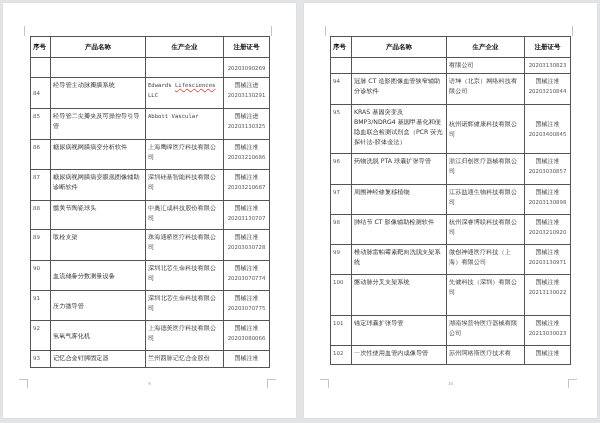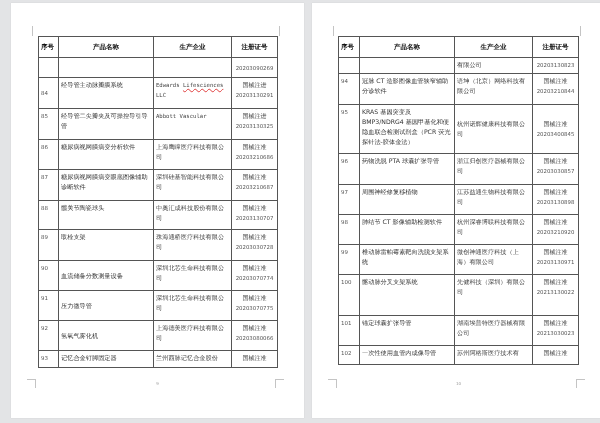--- a/index.html
+++ b/index.html
@@ -6,21 +6,20 @@
   body {
     width: 600px; height: 423px; overflow: hidden;
     background: #e3e4e6;
     font-family: "DejaVu Sans", "Liberation Sans", sans-serif;
     position: relative;
   }
   .page {
     position: absolute; top: 3px; width: 293px; height: 415px;
     background: #ffffff;
     box-shadow: 0 0 1px #c8c8c8;
-    margin-left: 8px;
   }
   .page.left { left: 3px; }
   .page.right { left: 304px; }
   .corner { position: absolute; width: 8px; height: 8px; border-color: #c4c4c4; border-style: solid; border-width: 0; }
   .c-tl { left: 21px; top: 23px; border-right-width: 1px; border-bottom-width: 0; height: 10px; width: 0; }
   .c-tr { right: 24px; top: 23px; border-left-width: 1px; height: 10px; width: 0; }
   .c-bl { left: 16px; top: 376px; border-top-width: 1px; border-right-width: 1px; width: 8px; height: 8px; }
   .c-br { right: 20px; top: 376px; border-top-width: 1px; border-left-width: 1px; width: 8px; height: 8px; }
   .pageno { position: absolute; top: 378px; left: 0; right: 0; text-align: center; font-size: 4px; color: #999; }
   table.reg {

